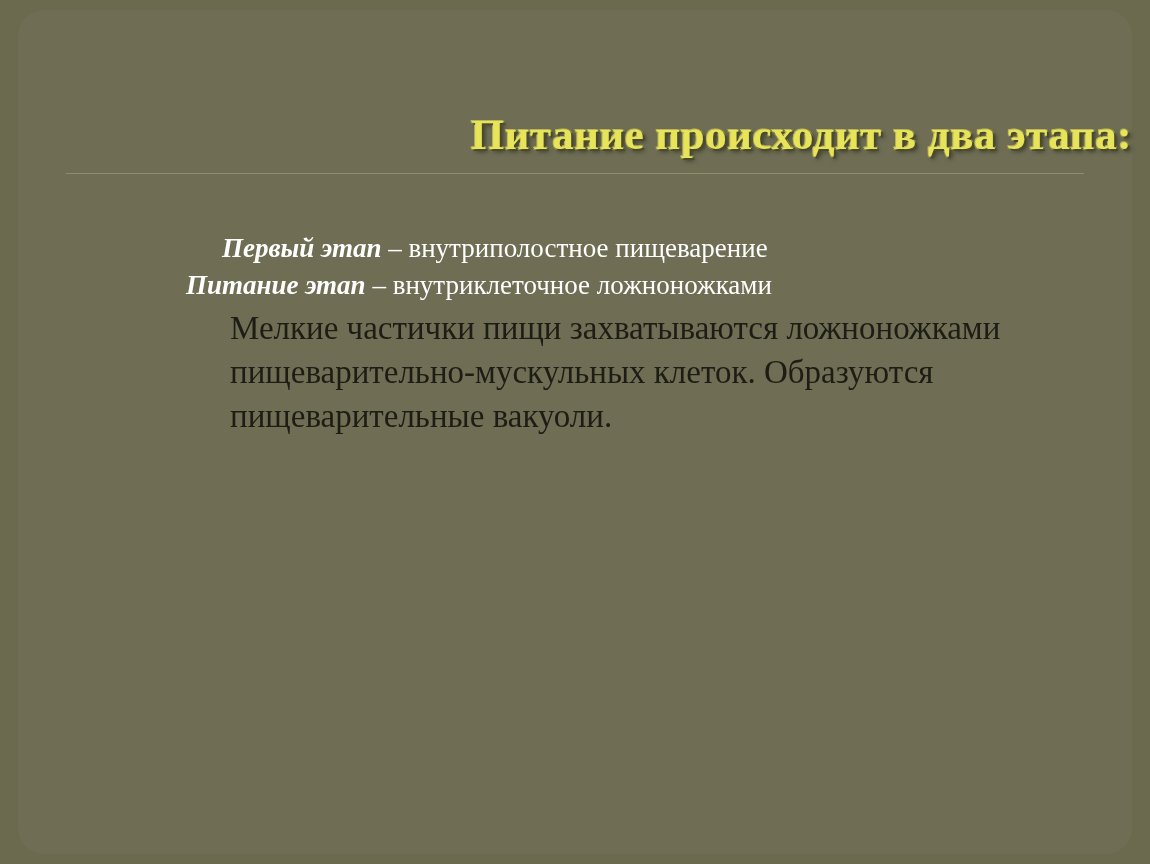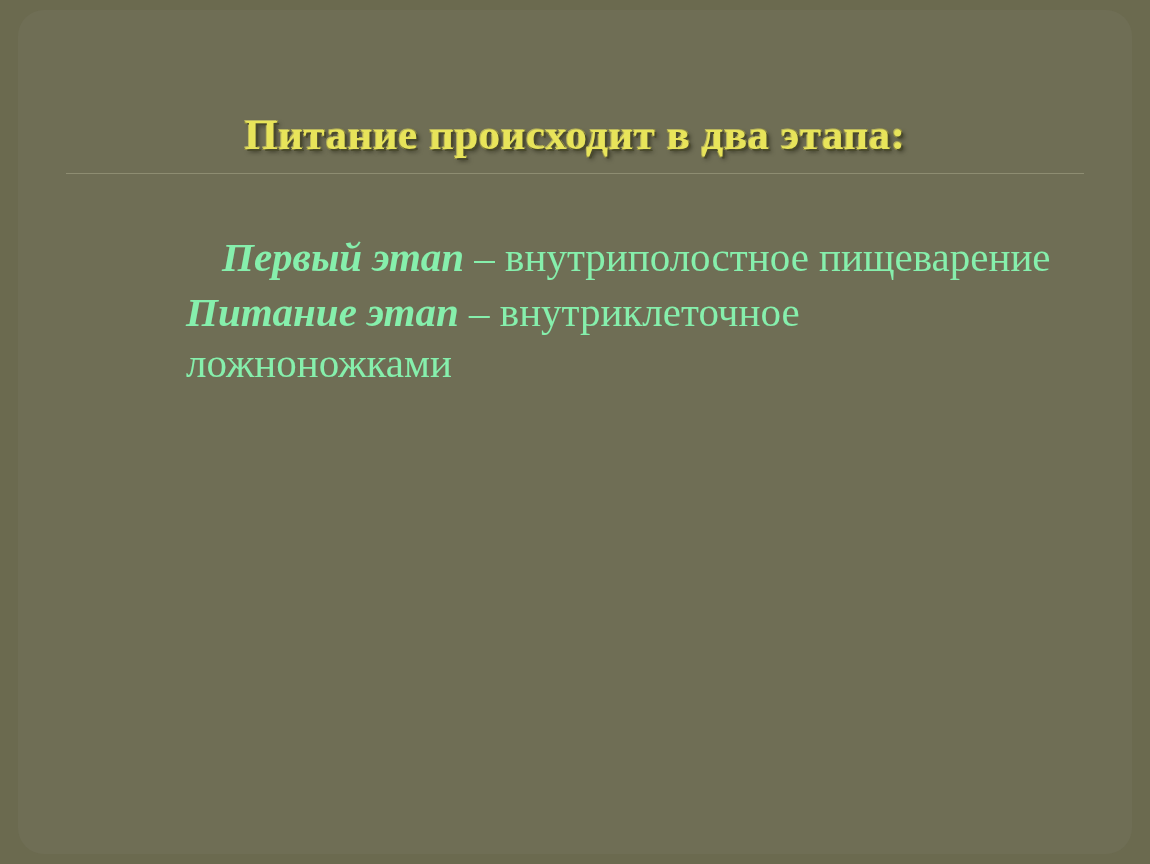--- a/index.html
+++ b/index.html
@@ -29,21 +29,21 @@
     height: 844px;
     box-sizing: border-box;
     background: #6f6e55;
     border-radius: 26px;
   }
   .title-wrap {
     position: absolute;
     left: 0;
     top: 72px;
     width: 1114px;
-    text-align: center;
+    text-align: right;
   }
   .title {
     display: inline-block;
     font-family: "Liberation Serif", serif;
     font-weight: bold;
     font-size: 43px;
     line-height: 1.1;
     color: #e8e45a;
     letter-spacing: 0.5px;
     text-shadow:
@@ -62,23 +62,23 @@
     background: #8e8d72;
   }
   .content {
     position: absolute;
     left: 168px;
     top: 222px;
     width: 880px;
   }
   .heading {
     font-family: "Liberation Serif", serif;
-    font-size: 41px;
+    font-size: 27px;
     line-height: 1.24;
-    color: #86efac;
+    color: #ffffff;
     margin: 0 0 4px 0;
   }
   .heading .em {
     font-style: italic;
     font-weight: bold;
   }
   .heading-1 {
     text-indent: 36px;
   }
   .bullet-row {
@@ -133,16 +133,17 @@
 
       <p class="heading heading-1">
         <span class="em">Первый этап</span><span> – внутриполостное пищеварение</span>
       </p>
 
 
       <p class="heading">
         <span class="em">Питание этап</span><span> – внутриклеточное ложноножками</span>
       </p>
 
+      <p class="body-text para-2">Мелкие частички пищи захватываются ложноножками пищеварительно-мускульных клеток. Образуются пищеварительные вакуоли.</p>
 
     </div>
   </div>
 </div>
 
 </body></html>

